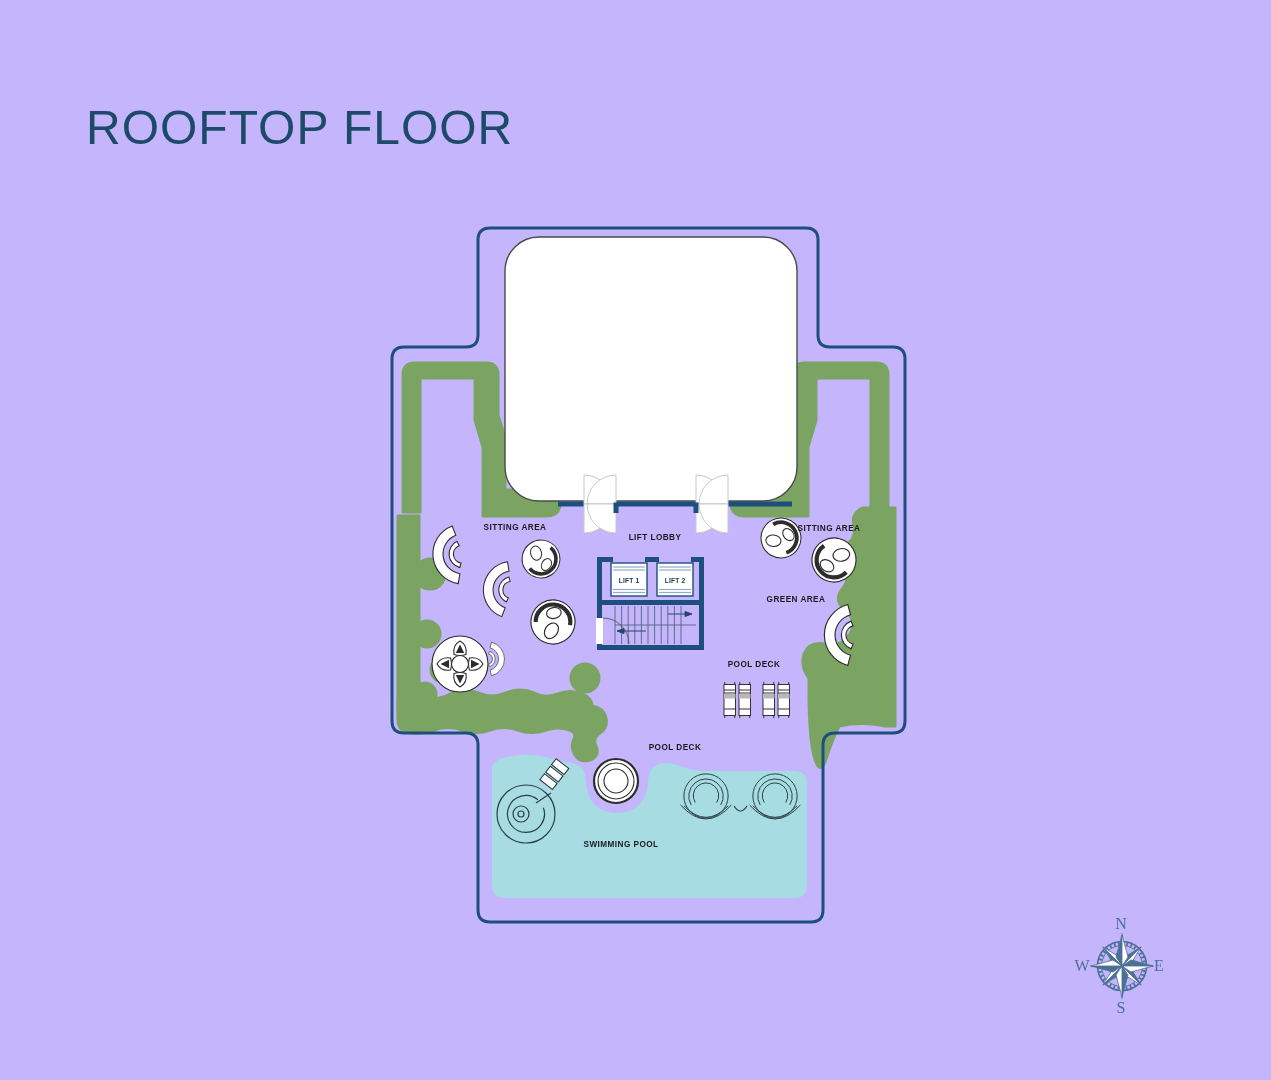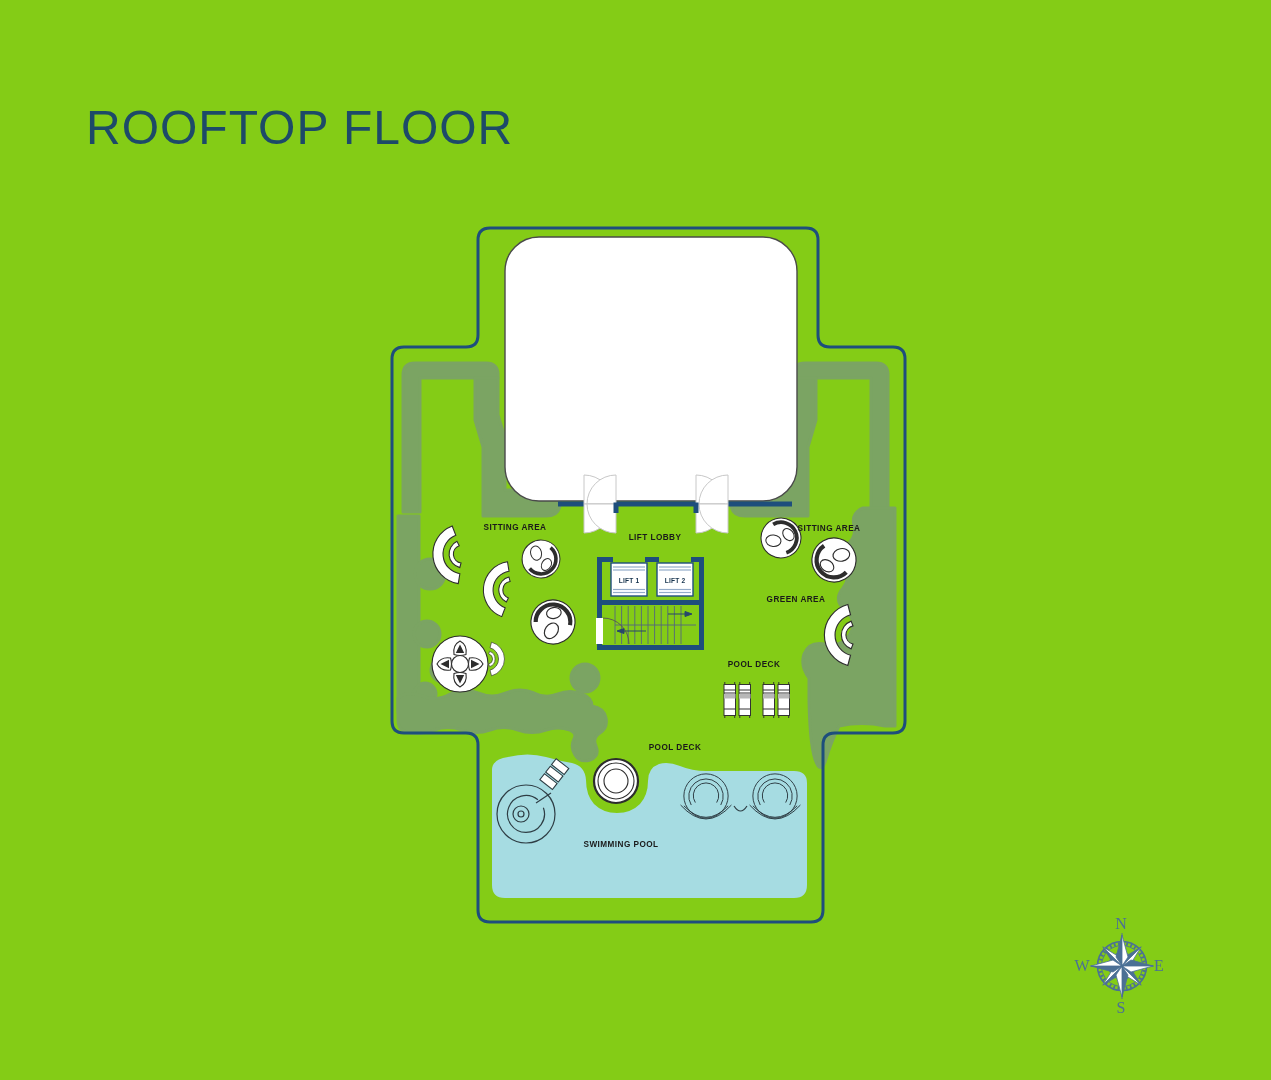--- a/index.html
+++ b/index.html
@@ -1,16 +1,16 @@
 <!DOCTYPE html>
 <html><head>
 <meta charset="utf-8">
 <style>
   html,body{margin:0;padding:0;background:#fff;}
-  .page{position:relative;width:1271px;height:1080px;background:#84cc16;overflow:hidden;
+  .page{position:relative;width:1271px;height:1080px;background:#c4b5fd;overflow:hidden;
         font-family:"Liberation Sans",sans-serif;}
   .title{position:absolute;left:86px;top:100px;font-size:48px;font-weight:400;
          letter-spacing:1px;color:#1d4a68;font-family:"Liberation Sans",sans-serif;}
   svg{position:absolute;left:0;top:0;}
   .lbl{font:700 8.2px "Liberation Sans",sans-serif;letter-spacing:.45px;fill:#1a1a1a;text-anchor:middle;}
   .lbl-s{font:700 6.6px "Liberation Sans",sans-serif;letter-spacing:.2px;fill:#16334d;text-anchor:middle;}
   .compass-letter{font:400 16px "Liberation Serif",serif;fill:#4b7095;text-anchor:middle;}
   .furn{stroke:#2d2d2d;stroke-width:1.1;fill:#fff;}
   .furn-n{stroke:#2d2d2d;stroke-width:1.1;fill:none;}
   .poolfurn{stroke:#2e3d44;stroke-width:1.2;fill:none;}

